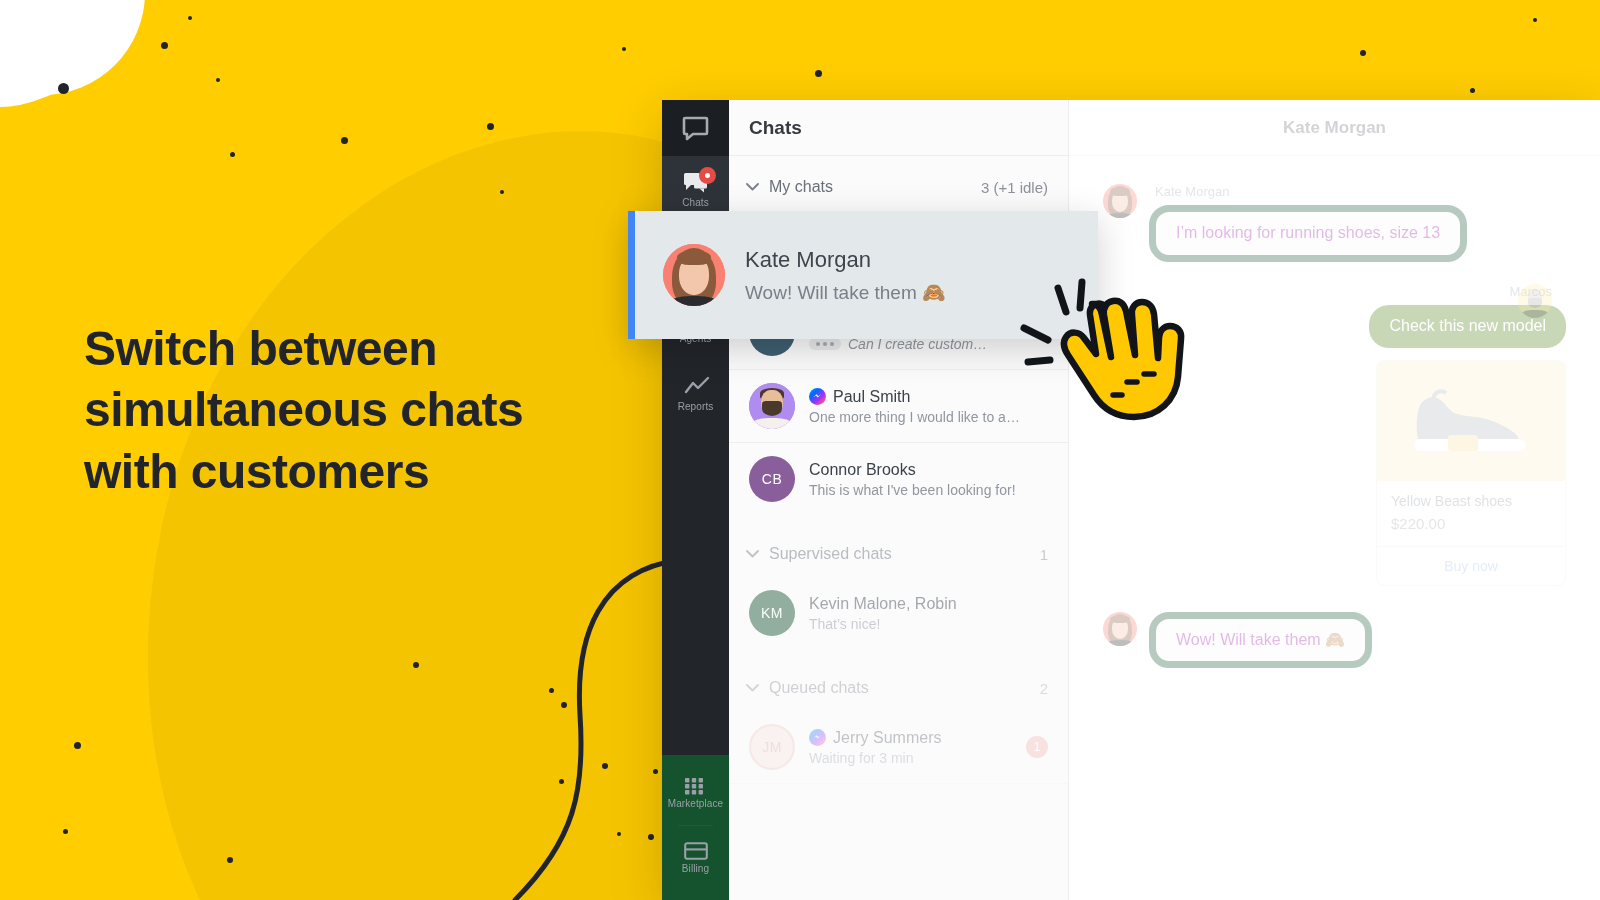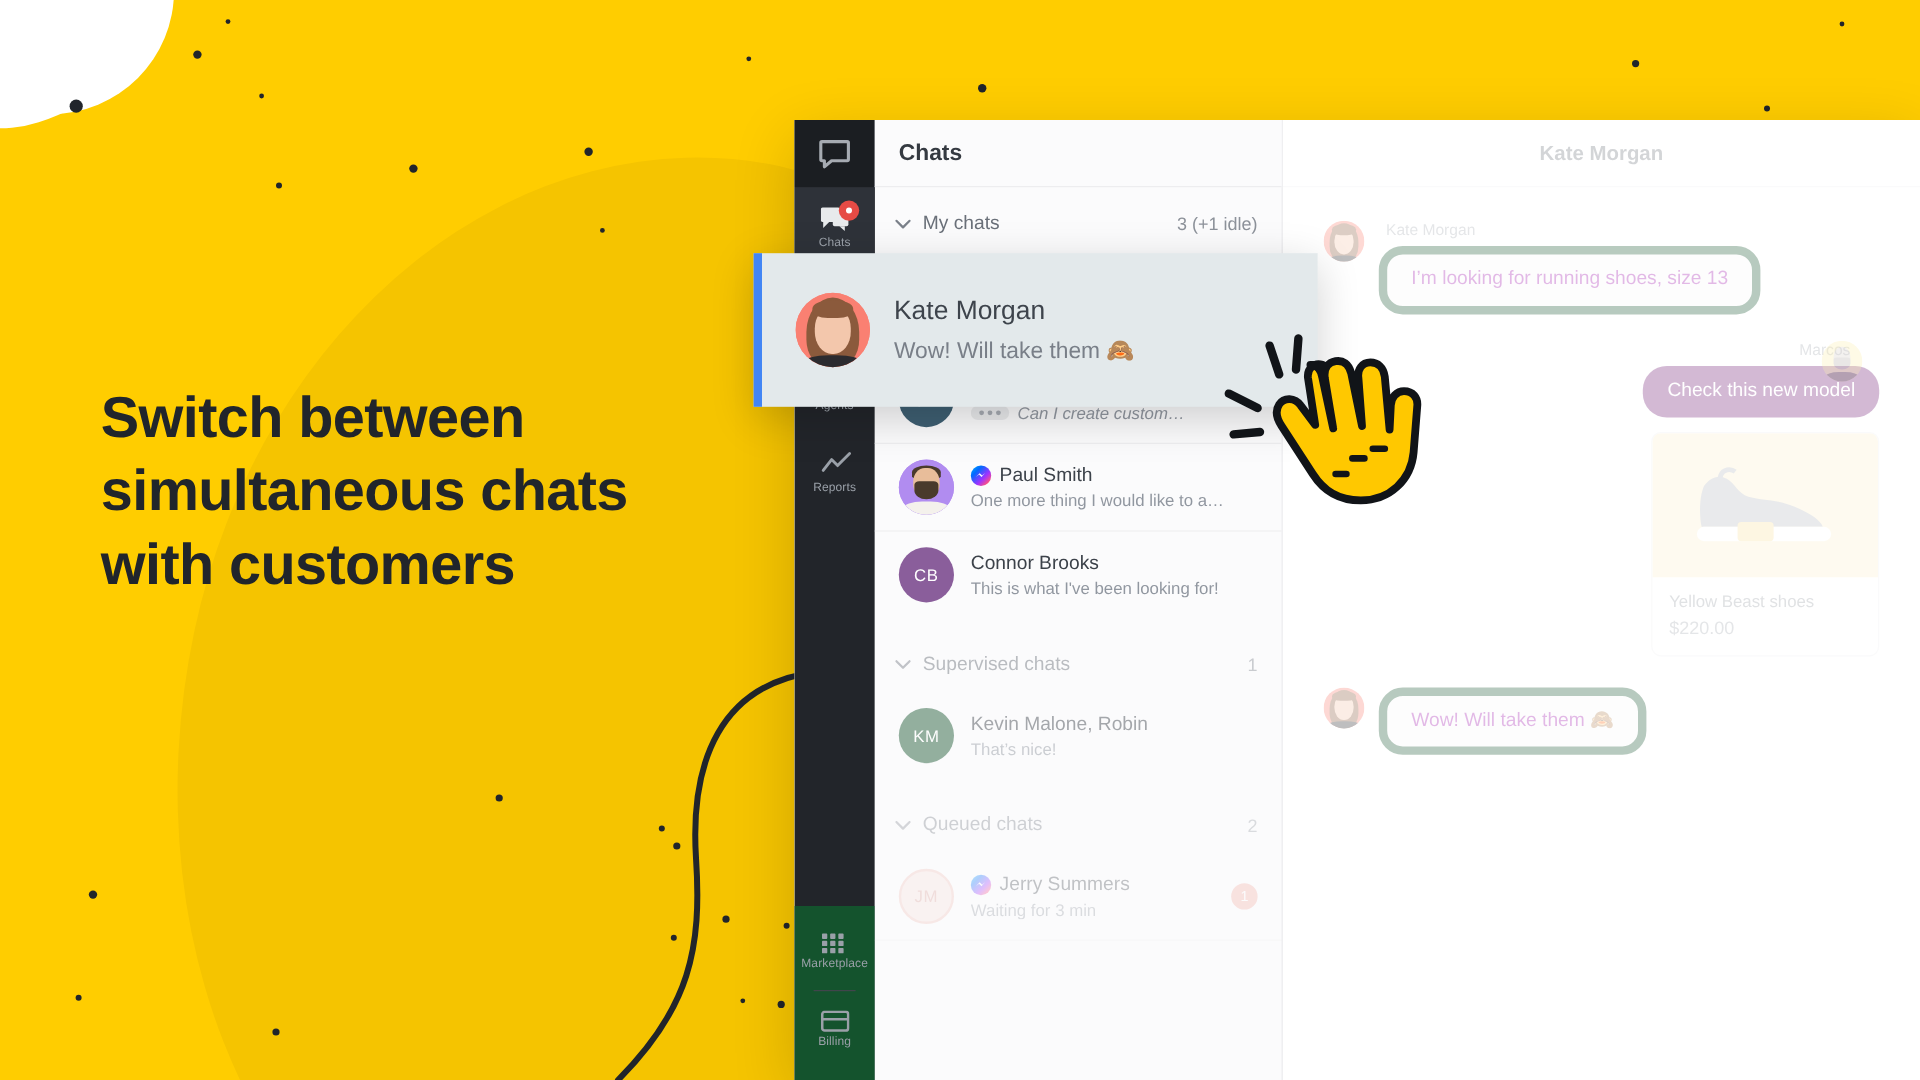--- a/index.html
+++ b/index.html
@@ -197,29 +197,29 @@
   .conv-body { flex:1; padding:28px 34px; }
   .msg-row { display:flex; gap:12px; margin-bottom:22px; align-items:flex-start; }
   .msg-row.out { justify-content:flex-end; }
   .msg-av {
     width:34px; height:34px; border-radius:50%; flex:none; overflow:hidden;
     position:relative;
   }
   .msg-col { max-width:430px; }
   .msg-col.right { display:flex; flex-direction:column; align-items:flex-end; }
   .msg-author { font-size:13px; color:#a8adb4; margin-bottom:6px; margin-left:6px; }
-  .msg-author.right { margin-right:24px; margin-left:0; }
+  .msg-author.right { margin-right:14px; margin-left:0; }
   .bubble {
     padding:11px 20px;
     border-radius:20px;
     font-size:16px;
     line-height:1.3;
   }
   .bubble.in { background:#fafafb; border:7px solid #14532d; color:#a21caf; }
-  .bubble.out { background:#701a75; color:#ffffff; }
+  .bubble.out { background:#4d7c0f; color:#ffffff; }
 
   .product-card {
     width:190px;
     border-radius:8px;
     overflow:hidden;
     border:1px solid #f1f1f3;
     margin-top:12px;
     background:#fff;
   }
   .product-img {
@@ -562,20 +562,21 @@
                 <path d="M14 20c5-7 12-10 19-6 7 4 9 12 18 15 10 3 24 2 38 8 12 5 22 11 24 17H12c-2-9-2-25 2-34z" fill="#b9bcc1"></path>
                 <path d="M40 8c-4-3-10-2-12 3-2 5 2 9 6 10" fill="none" stroke="#b9bcc1" stroke-width="4"></path>
                 <rect x="8" y="54" width="112" height="12" rx="6" fill="#ffffff"></rect>
                 <rect x="42" y="50" width="30" height="16" rx="3" fill="#FBE2A0"></rect>
               </svg>
             </div>
             <div class="product-info">
               <div class="product-name">Yellow Beast shoes</div>
               <div class="product-price">$220.00</div>
             </div>
+            <div class="product-buy">Buy now</div>
           </div>
         </div>
       </div>
 
       <div class="msg-row" style="margin-top:26px;">
         <div class="msg-av">
           <div class="face-kate">
               <div class="hair"></div>
               <div class="skin"></div>
               <div class="fringe"></div>

